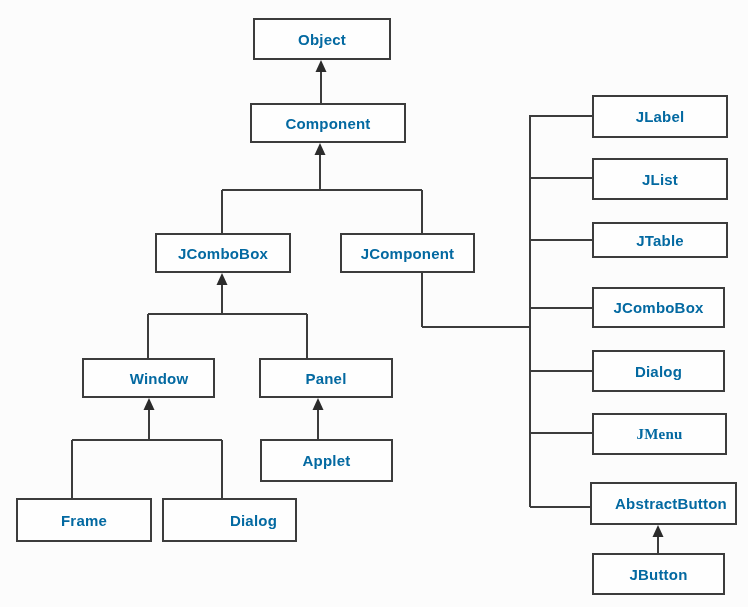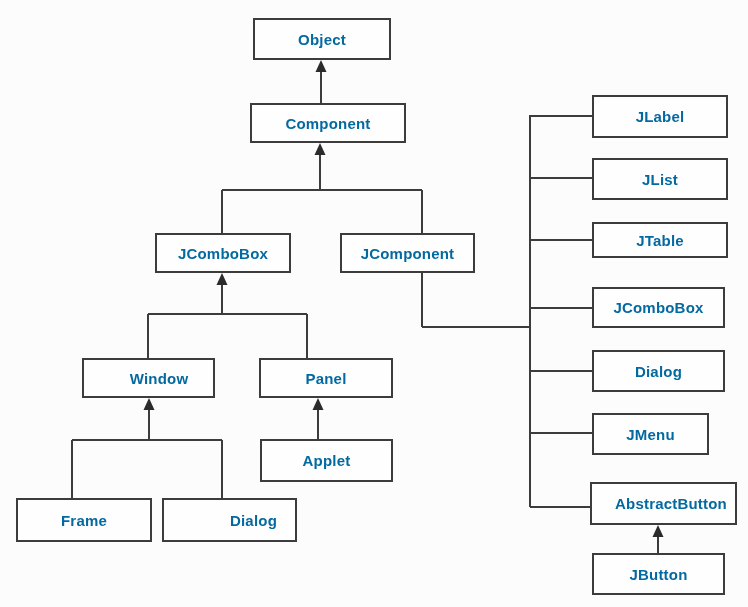--- a/index.html
+++ b/index.html
@@ -118,19 +118,19 @@
   <div class="node" style="left:592px; top:95px;  width:136px; height:43px;">JLabel</div>
 
   <div class="node" style="left:592px; top:158px; width:136px; height:42px;">JList</div>
 
   <div class="node" style="left:592px; top:222px; width:136px; height:36px;">JTable</div>
 
   <div class="node" style="left:592px; top:287px; width:133px; height:41px;">JComboBox</div>
 
   <div class="node" style="left:592px; top:350px; width:133px; height:42px;">Dialog</div>
 
-  <div class="node" style="left:592px; top:413px; width:117px; height:42px;">JMenu</div>
+  <div class="node" style="left:592px; top:413px; width:135px; height:42px;font-family:Liberation Serif, serif;">JMenu</div>
 
   <div class="node" style="left:590px; top:482px; width:147px; height:43px;padding-left:15px;">AbstractButton</div>
 
   <div class="node" style="left:592px; top:553px; width:133px; height:42px;">JButton</div>
 
 </div>
 
 </body></html>

